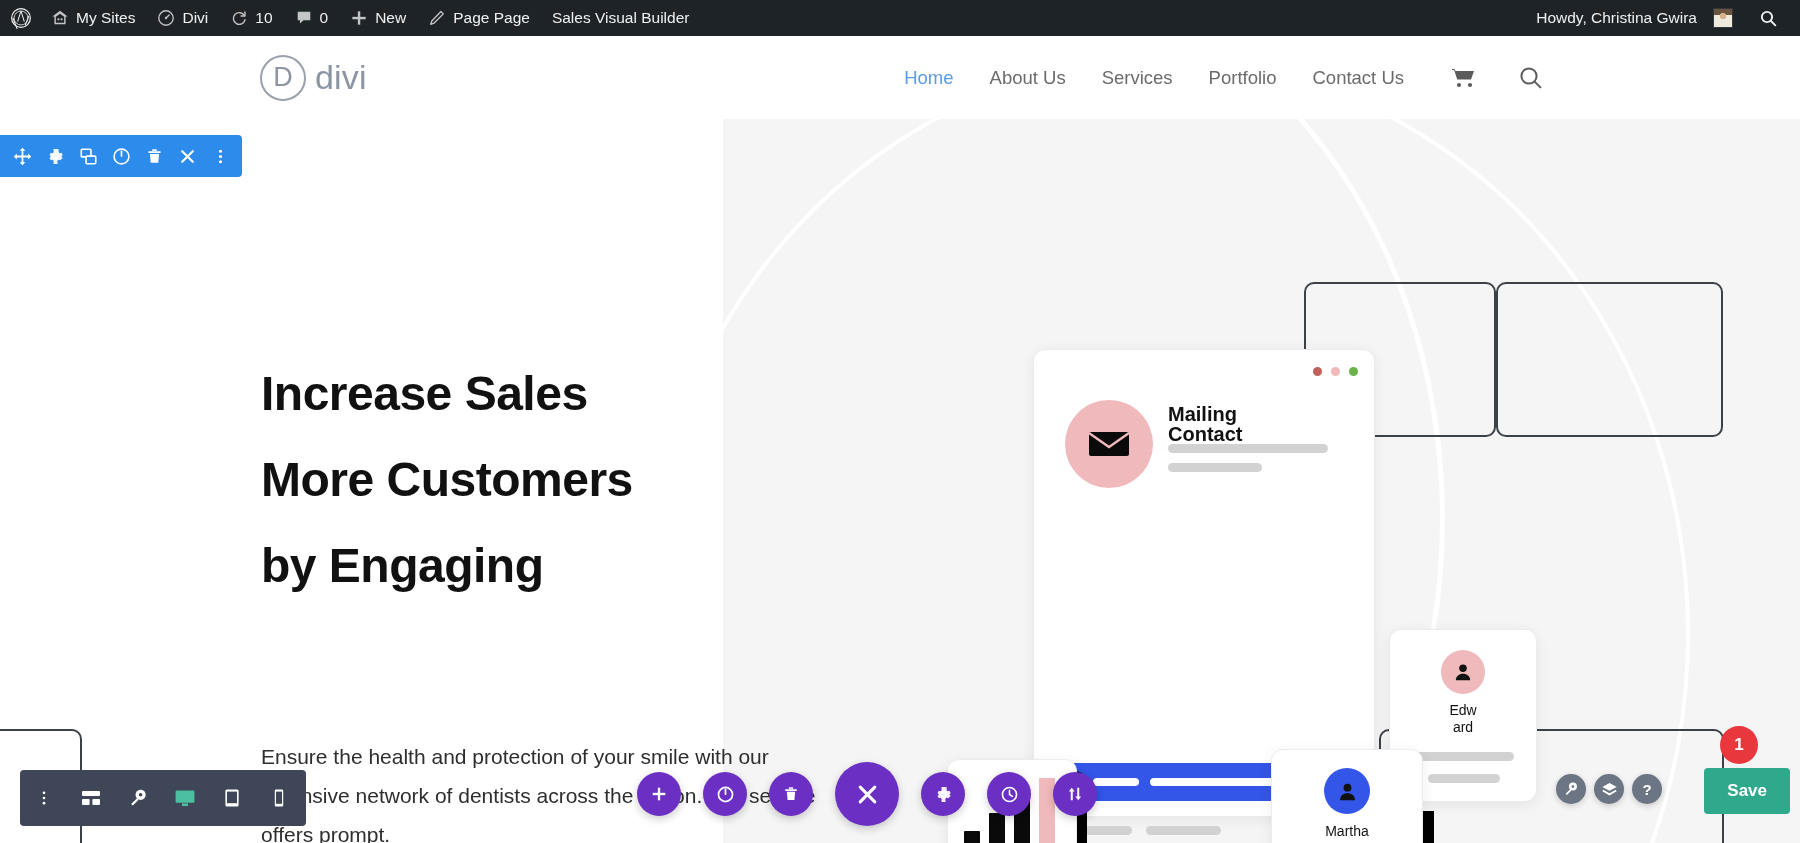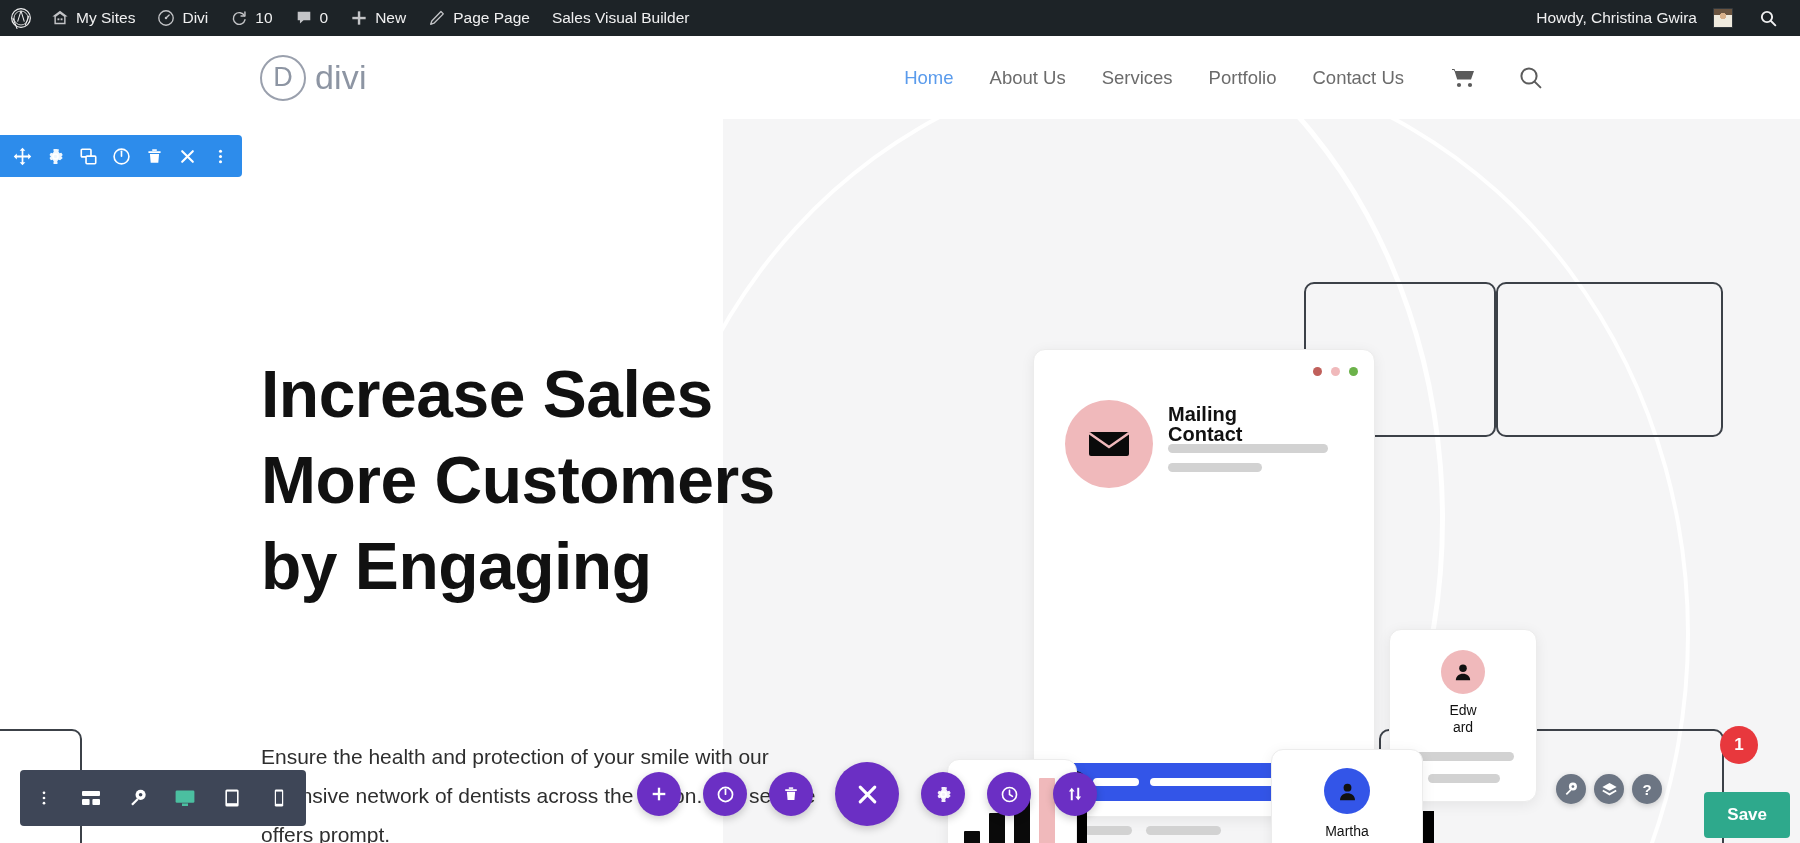--- a/index.html
+++ b/index.html
@@ -83,21 +83,21 @@
     border-radius: 50%;
     border: 3px solid rgba(255,255,255,0.95);
   }
   .swoosh.a { top: -150px; left: 545px; width: 900px; height: 1100px; border-width: 5px; }
   .swoosh.b { top: -60px; left: 640px; width: 1050px; height: 1150px; border-width: 4px; }
 
   
   .hero-h1 {
     position: absolute; left: 261px; top: 232px;
     width: 600px;
-    font-size: 66px; line-height: 86px;
+    font-size: 48px; line-height: 86px;
     font-weight: 700; color: #111111;
     letter-spacing: -0.5px;
   }
   .hero-p {
     position: absolute; left: 261px; top: 618px;
     width: 590px;
     font-size: 21px; line-height: 39px;
     color: #2e2e2e;
   }
 
@@ -210,21 +210,20 @@
     display: flex; align-items: center; justify-content: center;
     font-size: 15px; font-weight: 700;
     box-shadow: 0 2px 6px rgba(0,0,0,.18);
   }
   .save-btn {
     position: absolute; right: 10px; top: 768px;
     background: #2ea98c; color: #ffffff;
     padding: 13px 23px; border-radius: 4px;
     font-size: 17px; font-weight: 700;
     z-index: 330;
-    margin-top: 24px;
   }
   .save-badge {
     position: absolute; right: 42px; top: 726px;
     width: 38px; height: 38px; border-radius: 50%;
     background: #e8383d; color: #ffffff;
     display: flex; align-items: center; justify-content: center;
     font-size: 17px; font-weight: 700;
     z-index: 340;
   }
   svg { display: block; }

